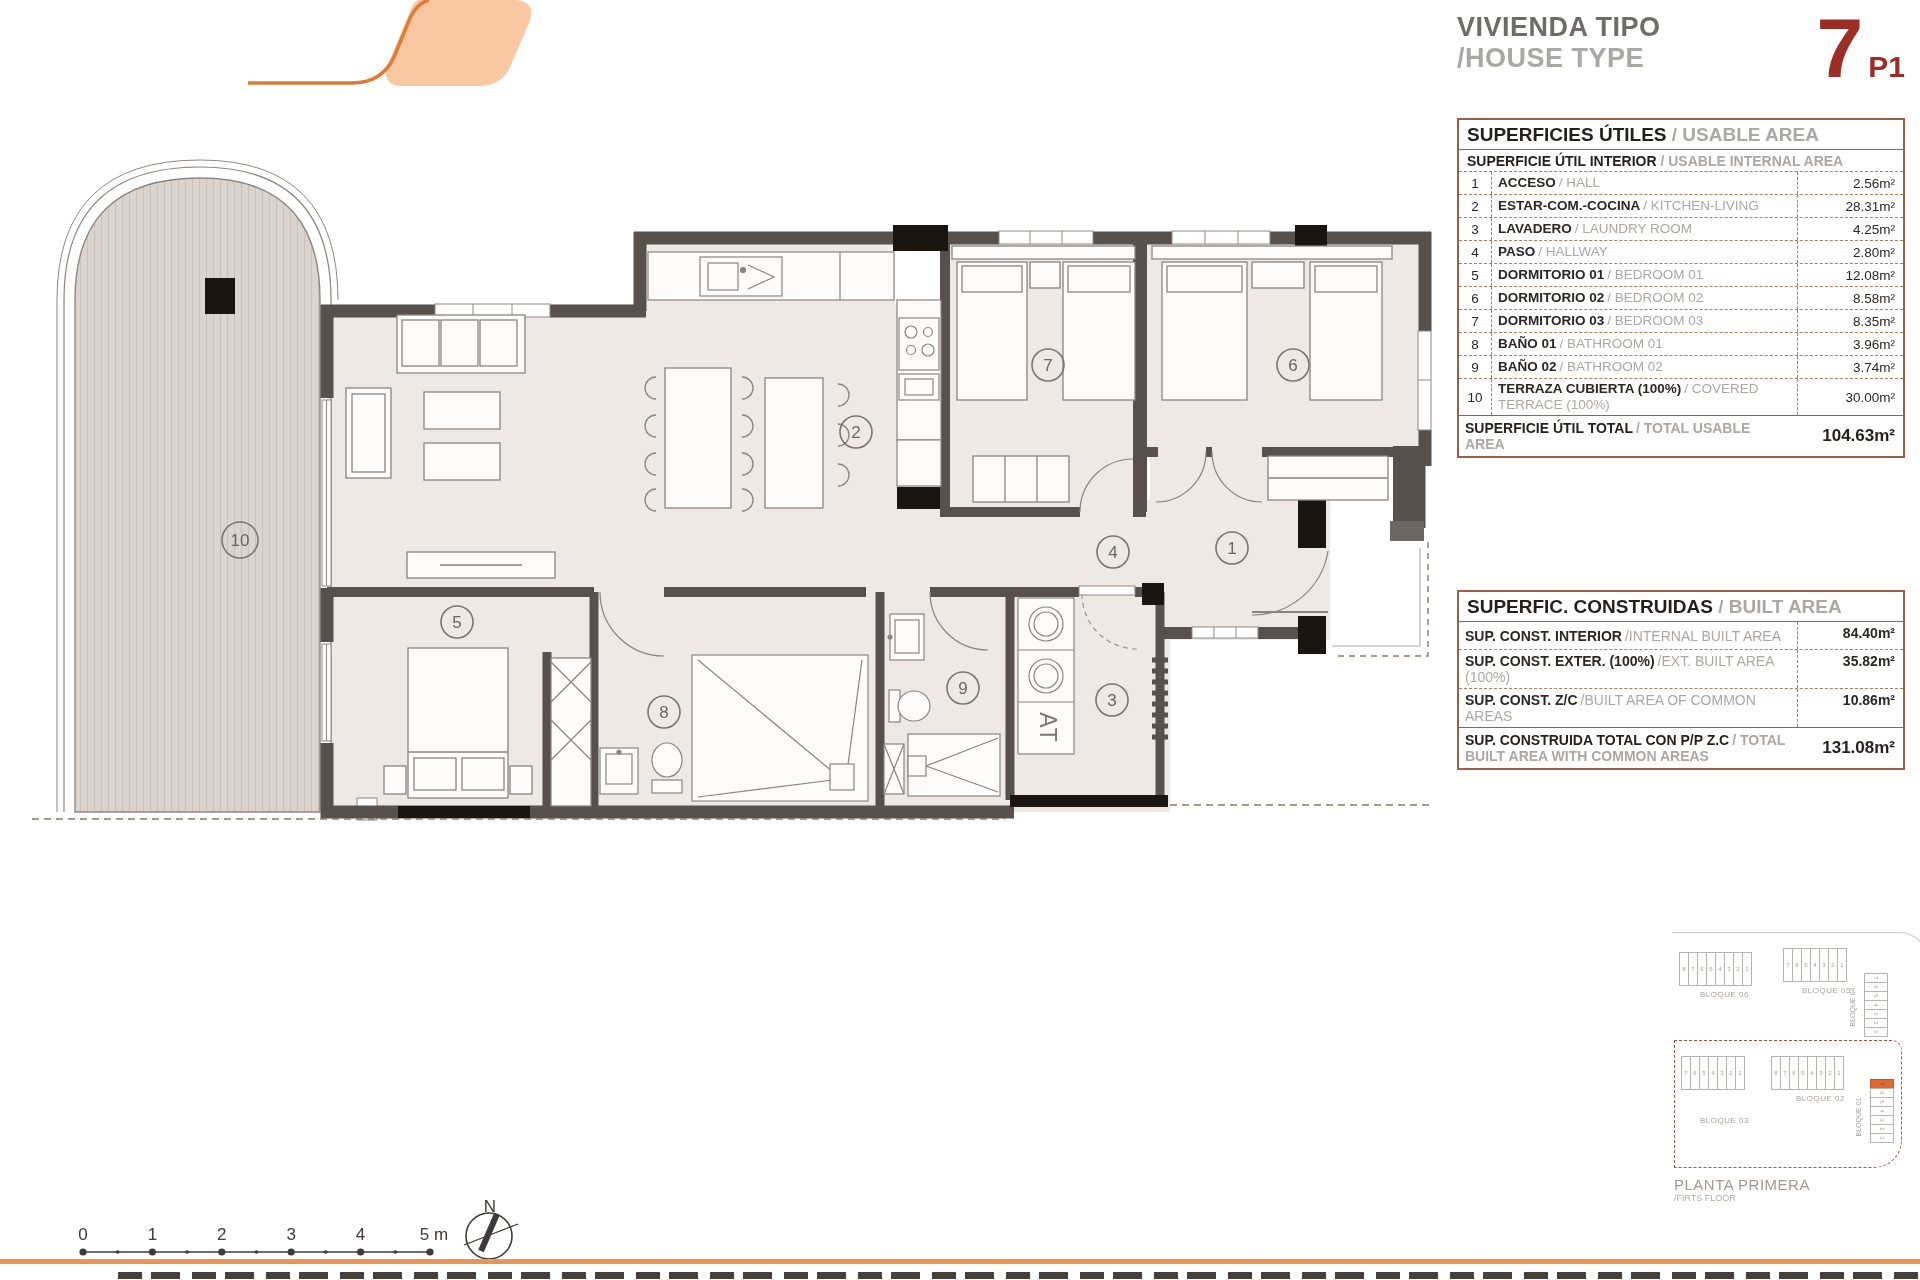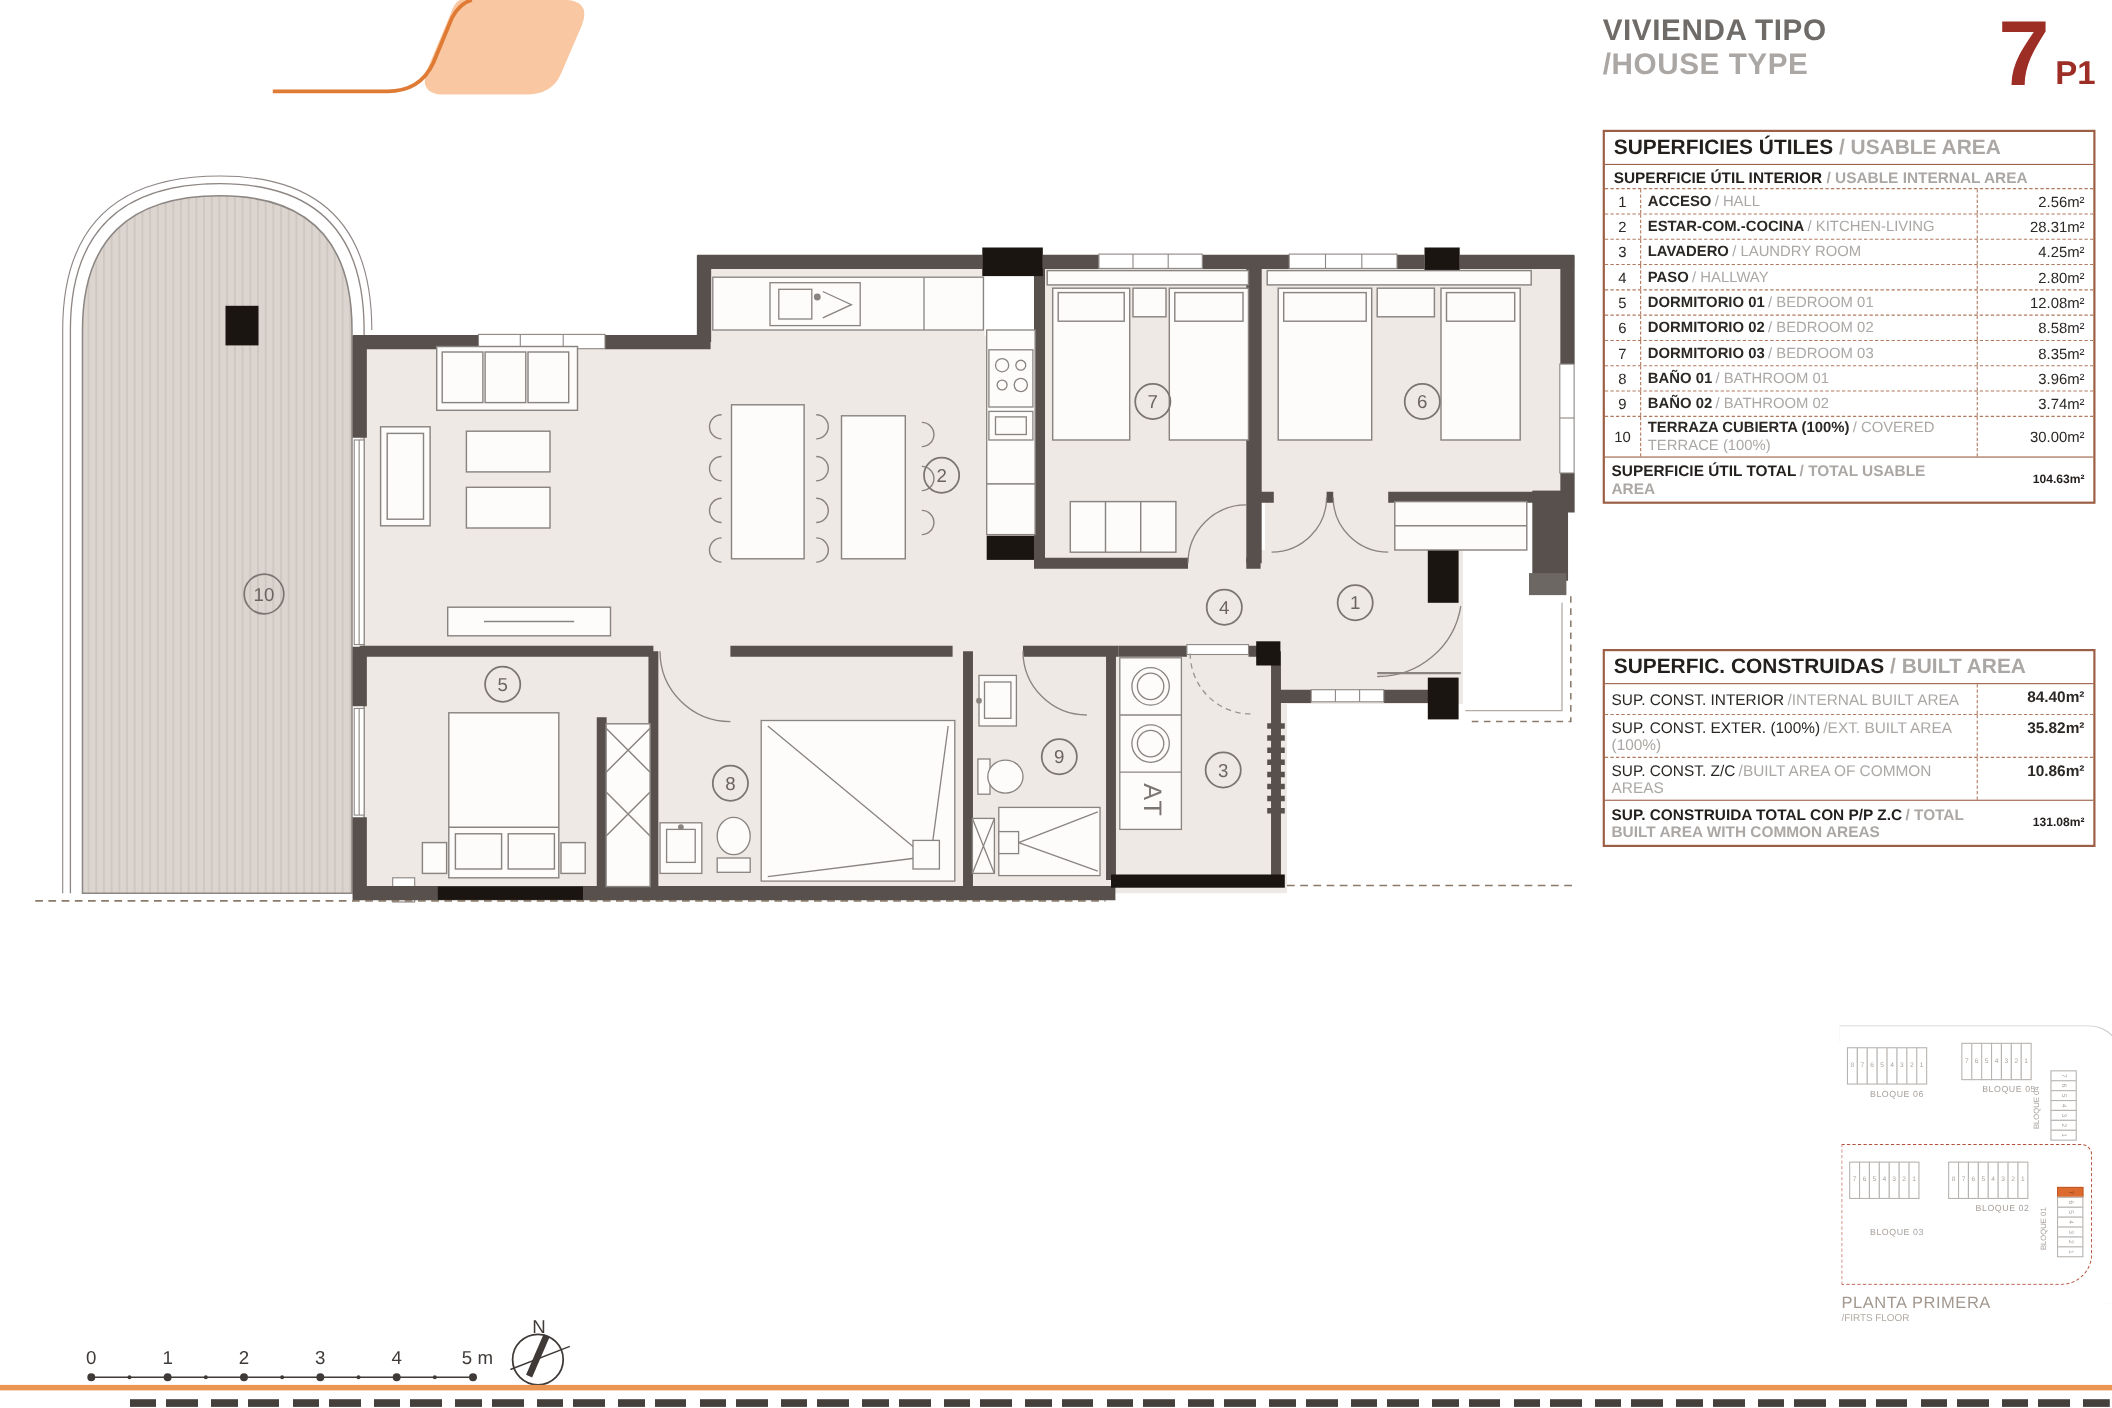--- a/index.html
+++ b/index.html
@@ -29,25 +29,25 @@
   .ua-row + .ua-row{border-top:1px dashed #b07a5e;}
   .c-num{text-align:center;color:#2b2724;border-right:1px dashed #b07a5e;align-self:stretch;display:flex;align-items:center;justify-content:center;}
   .c-name{padding:2px 6px;line-height:16px;}
   .c-name .es{font-weight:bold;color:#2b2724;}
   .c-name .en{color:#aba7a4;margin-left:3px;}
   .c-val{text-align:right;padding:2px 8px 2px 20px;color:#2b2724;border-left:1px dashed #b07a5e;align-self:stretch;display:flex;align-items:center;justify-content:flex-end;}
   .tbl-total{display:grid;grid-template-columns:1fr 110px;border-top:1.5px solid #9c5f45;padding:4px 0;font-size:14px;align-items:center;}
   .tbl-total .name{padding:0 6px;line-height:16px;}
   .tbl-total .es{font-weight:bold;color:#231f1d;}
   .tbl-total .en{color:#aba7a4;font-weight:bold;margin-left:3px;}
-  .tbl-total .val{font-weight:bold;color:#231f1d;text-align:right;padding-right:8px;font-size:11px;}
+  .tbl-total .val{font-weight:bold;color:#231f1d;text-align:right;padding-right:8px;font-size:17px;}
   .ba-row{display:grid;grid-template-columns:1fr 106px;min-height:27px;font-size:14px;align-items:center;}
   .ba-row + .ba-row{border-top:1px dashed #b07a5e;}
   .ba-row .name{padding:3px 6px;line-height:16px;}
-  .ba-row .es{font-weight:normal;color:#2b2724;}
+  .ba-row .es{font-weight:bold;color:#2b2724;}
   .ba-row .en{color:#aba7a4;margin-left:3px;}
   .ba-row .val{font-weight:bold;color:#2b2724;text-align:left;padding:3px 8px;border-left:1px dashed #b07a5e;align-self:stretch;display:flex;align-items:flex-start;justify-content:flex-end;}
 
   
   #keyplan{position:absolute;left:1672px;top:930px;width:272px;height:285px;}
   .site-line{position:absolute;left:0;top:2px;width:256px;height:252px;border-top:1px solid #cdc9c6;border-right:1px solid #cdc9c6;border-top-right-radius:30px;}
   .blk{position:absolute;display:flex;}
   .blk .cell{width:10px;height:34px;border:1px solid #b7b3b0;margin-left:-1px;font-size:6px;color:#a8a19c;
     display:flex;align-items:center;justify-content:center;background:#fff;box-sizing:border-box;}
   .blk.vert{flex-direction:column;}

